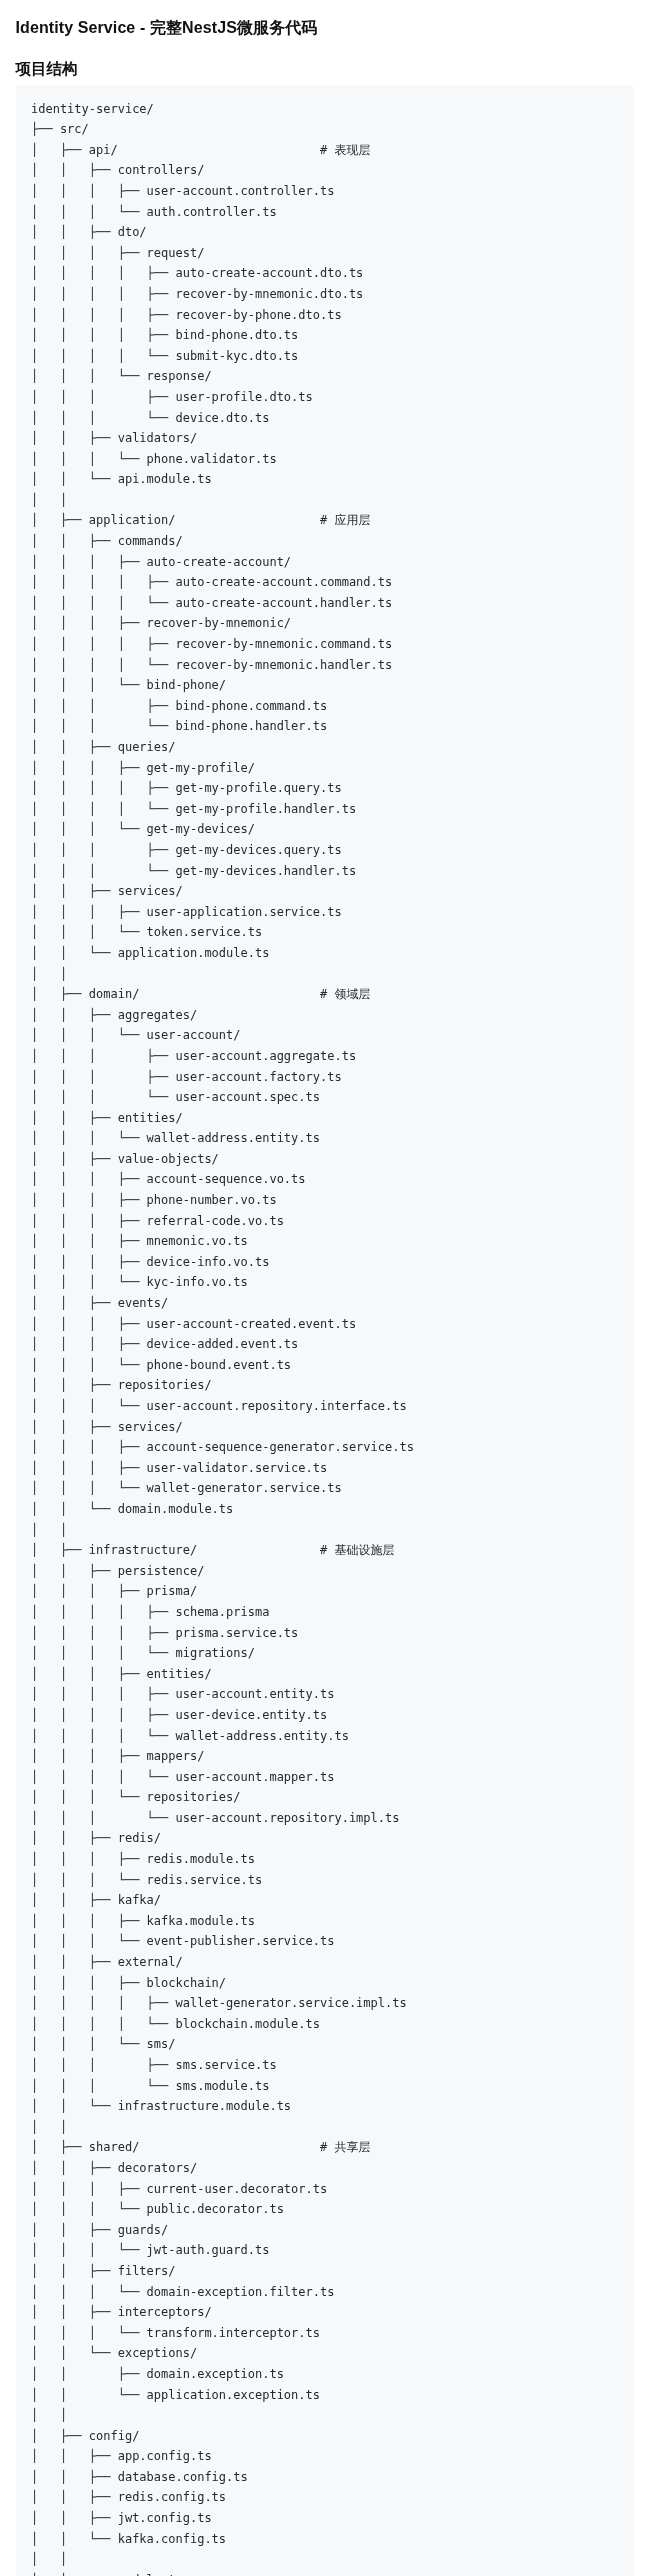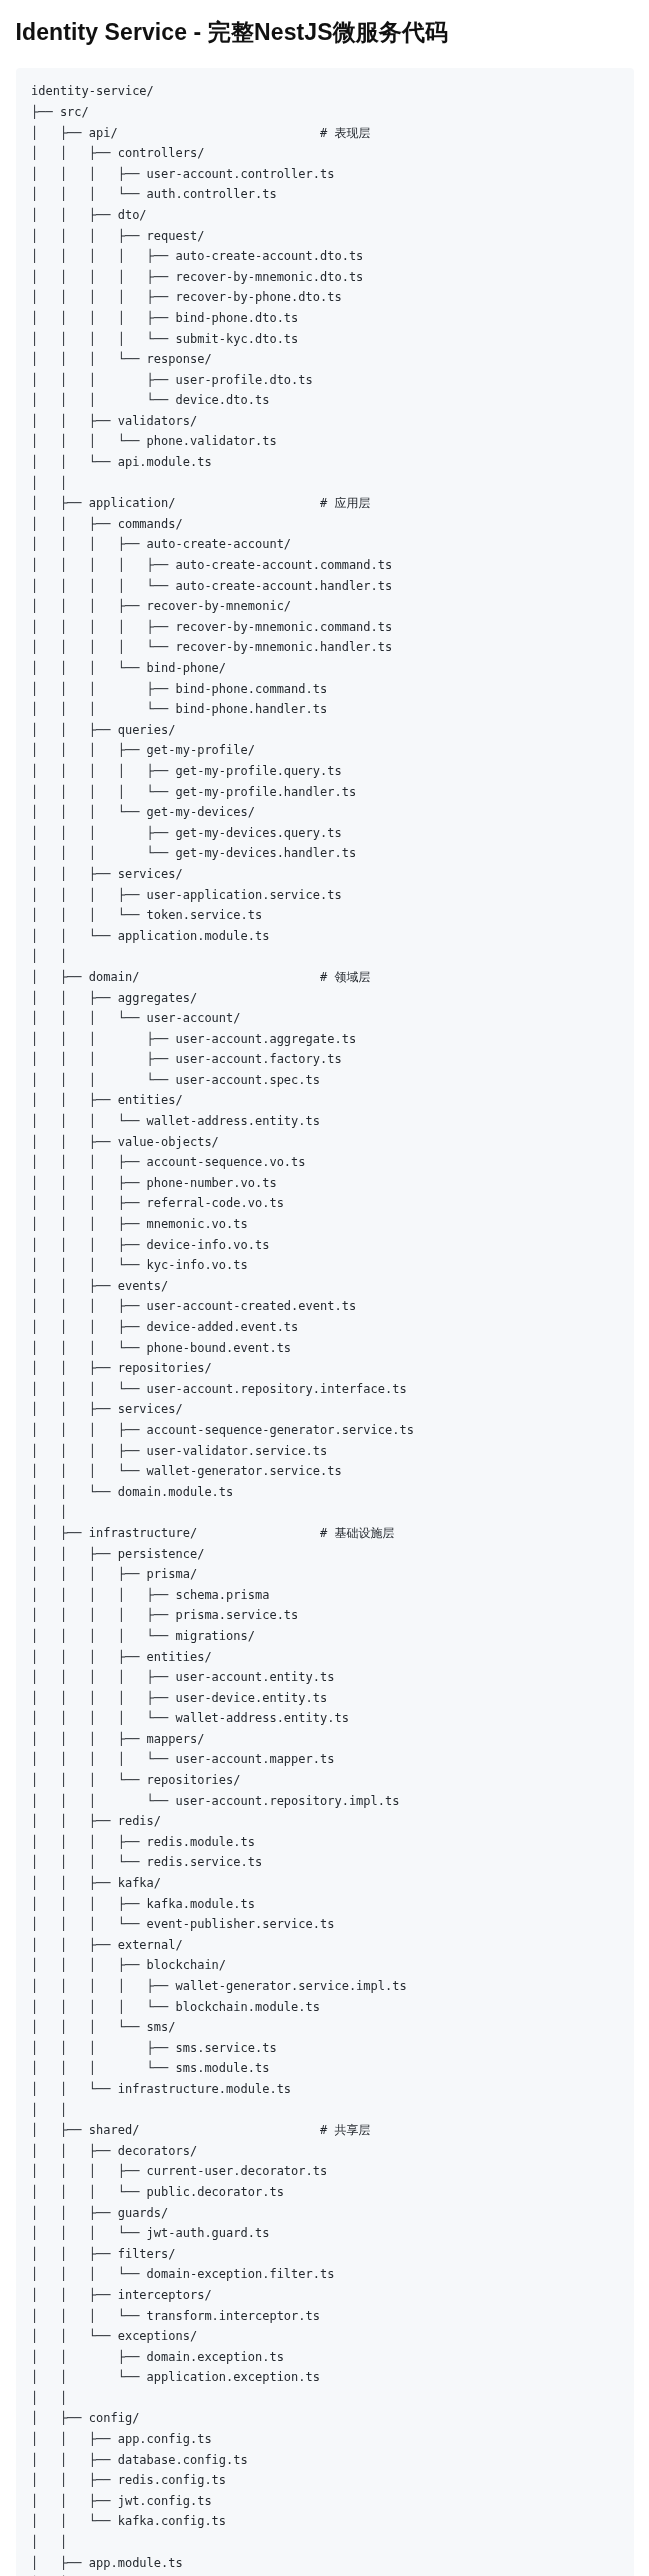--- a/index.html
+++ b/index.html
@@ -7,21 +7,21 @@
   body {
     background: #ffffff;
     width: 649px;
     font-family: "Liberation Sans", "DejaVu Sans", sans-serif;
     color: #1f2328;
   }
   .doc {
     padding: 17.5px 15.5px 20.6px 15.5px;
   }
   .page-title {
-    font-size: 23px;
+    font-size: 16px;
     font-weight: 700;
     line-height: 1.3;
     margin: 0 0 20.6px 0;
     color: #111111;
     letter-spacing: 0.1px;
   }
   .section-heading {
     font-size: 15.5px;
     font-weight: 700;
     line-height: 1.3;
@@ -43,20 +43,21 @@
     color: #24292f;
     white-space: pre;
   }
 </style>
 </head>
 <body>
 
 <main class="doc">
   <h1 class="page-title">Identity Service - 完整NestJS微服务代码</h1>
 
+  <h2 class="section-heading">项目结构</h2>
 
   <pre class="code-block"><code>identity-service/
 ├── src/
 │   ├── api/                            # 表现层
 │   │   ├── controllers/
 │   │   │   ├── user-account.controller.ts
 │   │   │   └── auth.controller.ts
 │   │   ├── dto/
 │   │   │   ├── request/
 │   │   │   │   ├── auto-create-account.dto.ts

